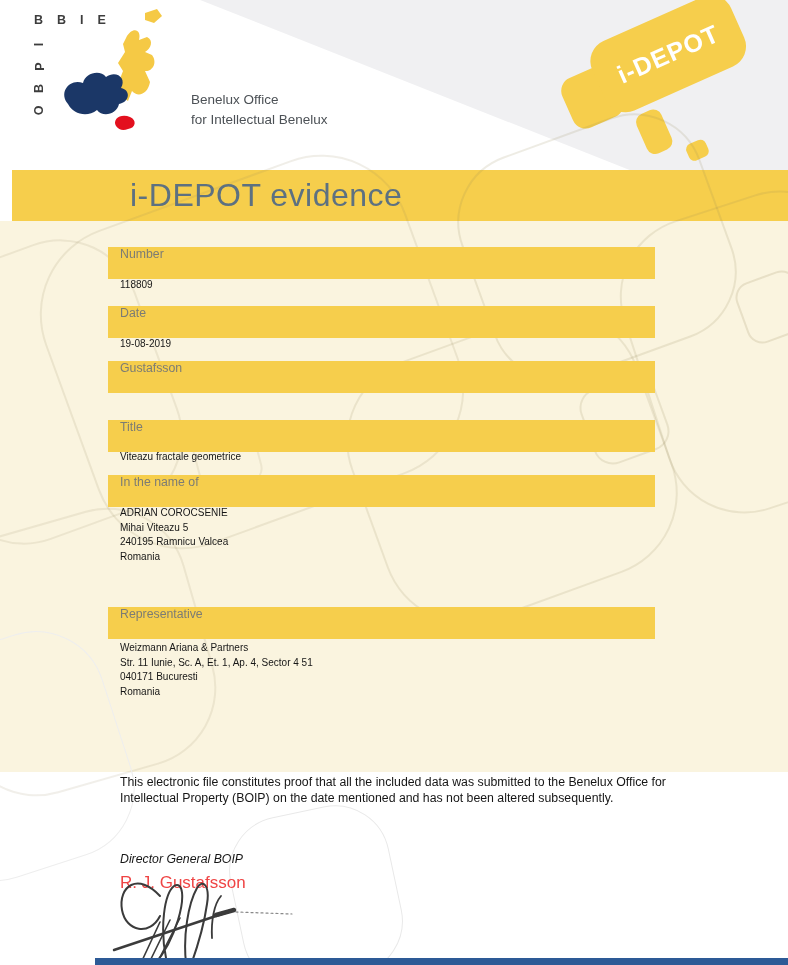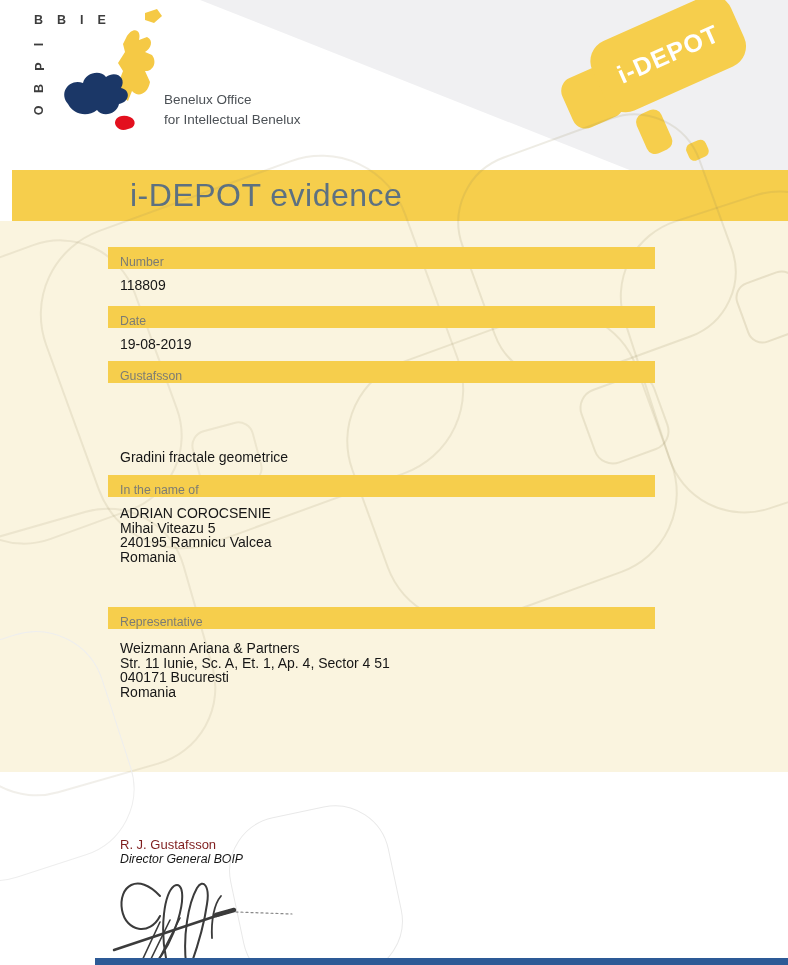--- a/index.html
+++ b/index.html
@@ -13,21 +13,21 @@
     position:absolute; inset:0; background:#F0F0F2;
     clip-path:polygon(25.4% 0, 100% 0, 100% 100%, 79.9% 100%);
   }
   .bbie-row { position:absolute; left:34px; top:13px; display:flex; gap:14px;
     font-size:12.5px; font-weight:700; color:#3d3d3d; }
   .obpi-col { position:absolute; left:33px; top:38px; display:flex; flex-direction:column;
     gap:9px; align-items:center; width:14px; }
   .obpi-col span { font-size:12.5px; font-weight:700; color:#3d3d3d;
     transform:rotate(-90deg); height:13px; line-height:13px; }
   .map-svg { position:absolute; left:50px; top:4px; }
-  .office-name { position:absolute; left:164px; top:90px; font-size:13.5px;
+  .office-name { position:absolute; left:191px; top:90px; font-size:13.5px;
     line-height:20px; color:#4c5156; }
   
   .badge-wrap { position:absolute; left:548px; top:2px; width:215px; height:152px; }
   .badge-rot { position:absolute; inset:0; transform:rotate(-24deg); transform-origin:50% 42%; }
   .badge-main { position:absolute; left:48px; top:20px; width:152px; height:76px;
     background:var(--accent-yellow,#F6CE4C); border-radius:22px;
     display:flex; align-items:center; justify-content:center; }
   .badge-main span { color:#fff; font-weight:700; font-size:25px; letter-spacing:1px; }
   .badge-side { position:absolute; left:10px; top:40px; width:54px; height:54px;
     background:var(--accent-yellow,#F6CE4C); border-radius:14px; }
@@ -38,37 +38,37 @@
   
   .banner { position:absolute; top:170px; left:0; width:788px; height:51px;
     background:var(--accent-yellow,#F6CE4C);margin-left:12px; }
   .banner h1 { position:relative; z-index:2; margin:0; padding:7px 0 0 118px;
     font-size:32px; font-weight:400; letter-spacing:.5px;
     color:var(--title-slate,#5D7181); }
   
   .cream { position:absolute; top:221px; left:0; width:788px; height:551px;
     background:var(--cream,#FAF4DF); }
   .wm { position:absolute; z-index:1; pointer-events:none; border-style:solid; }
-  .fieldbar { position:absolute; left:108px; width:547px; height:22px; z-index:2;
-    background:var(--accent-yellow,#F6CE4C); display:flex; align-items:flex-end;
+  .fieldbar { position:absolute; left:108px; width:547px; height:32px; z-index:2;
+    background:var(--accent-yellow,#F6CE4C); display:flex; align-items:flex-start;
     padding-left:12px; box-sizing:border-box; }
   .fieldbar span { font-size:12.3px; color:var(--label-gray,#7C7C74); }
-  .fieldval { position:absolute; left:120px; z-index:2; font-size:14px;
+  .fieldval { position:absolute; left:120px; z-index:2; font-size:10px;
     color:#161616; white-space:pre-line; line-height:14.7px; }
   .f0{top:247px}.v0{top:278px}
   .f1{top:306px}.v1{top:337px}
   .f2{top:361px}.v2{top:392px}
   .f3{top:420px}.v3{top:450px}
   .f4{top:475px}.v4{top:506px}
   .f5{top:607px}.v5{top:641px}
   
   .statement { position:absolute; left:120px; top:774px; width:556px; z-index:2;
     font-size:12.3px; line-height:16px; color:#161616; }
-  .signer-name { position:absolute; left:120px; top:837px; z-index:2;
-    font-size:13px; color:#7f1d1d; }
+  .signer-name { position:absolute; left:120px; top:873px; z-index:2;
+    font-size:17px; color:#ef4444; }
   .signer-title { position:absolute; left:120px; top:852px; z-index:2;
     font-size:12.3px; color:#161616;font-style:italic; }
   .sig-svg { position:absolute; left:100px; top:866px; z-index:2; }
   .bottom-bar { position:absolute; left:95px; top:958px; width:693px; height:7px;
     background:var(--footer-blue,#2D5A96); z-index:3; }
 </style>
 </head>
 <body>
 
 <div class="page">
@@ -144,38 +144,42 @@
   <div class="fieldbar f1">
       <span>Date</span>
     </div>
   <div class="fieldval v1">19-08-2019</div>
 
   <div class="fieldbar f2">
       <span>Gustafsson</span>
     </div>
   <div class="fieldval v2"></div>
 
-  <div class="fieldval v3">Gradini fractale geometrice</div>
+  <div class="fieldbar f3">
+      <span>Title</span>
+    </div>
+  <div class="fieldval v3">Viteazu fractale geometrice</div>
 
   <div class="fieldbar f4">
       <span>In the name of</span>
     </div>
   <div class="fieldval v4">ADRIAN COROCSENIE
 Mihai Viteazu 5
 240195 Ramnicu Valcea
 Romania</div>
 
   <div class="fieldbar f5">
       <span>Representative</span>
     </div>
   <div class="fieldval v5">Weizmann Ariana &amp; Partners
 Str. 11 Iunie, Sc. A, Et. 1, Ap. 4, Sector 4 51
 040171 Bucuresti
 Romania</div>
 
+  <div class="statement">This electronic file constitutes proof that all the included data was submitted to the Benelux Office for Intellectual Property (BOIP) on the date mentioned and has not been altered subsequently.</div>
   <div class="signer-name">R. J. Gustafsson</div>
   <div class="signer-title">Director General BOIP</div>
 
   <svg class="sig-svg" width="200" height="99" viewBox="0 0 200 99">
     <g fill="none" stroke="#3b3b3b" stroke-linecap="round">
       <path stroke-width="2" d="M60,30 C38,6 18,20 22,44 C26,66 50,70 60,50"></path>
       <path stroke-width="2" d="M66,92 C60,62 64,28 74,20 C83,15 85,31 78,54 C71,77 62,90 54,99"></path>
       <path stroke-width="2" d="M86,97 C83,70 88,38 97,22 C103,12 110,20 107,38 C104,60 97,82 91,99"></path>
       <path stroke-width="1.8" d="M112,72 C111,55 114,38 121,30"></path>
       <path stroke-width="1.6" d="M60,56 L40,99 M70,54 L48,99 M80,52 L56,99"></path>

